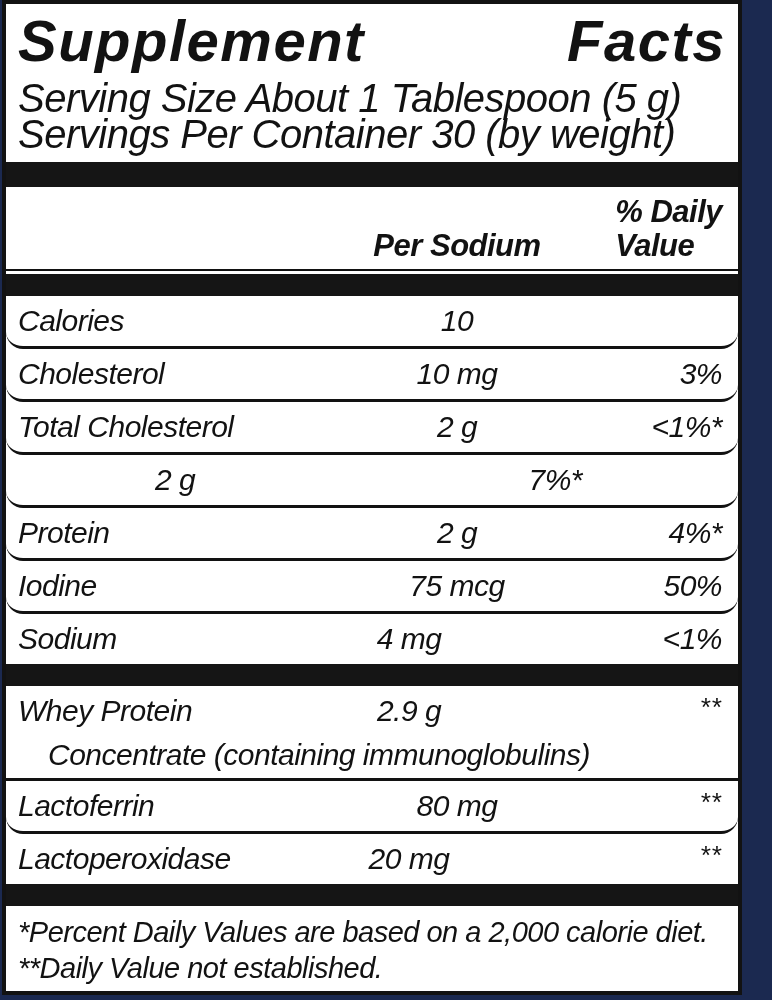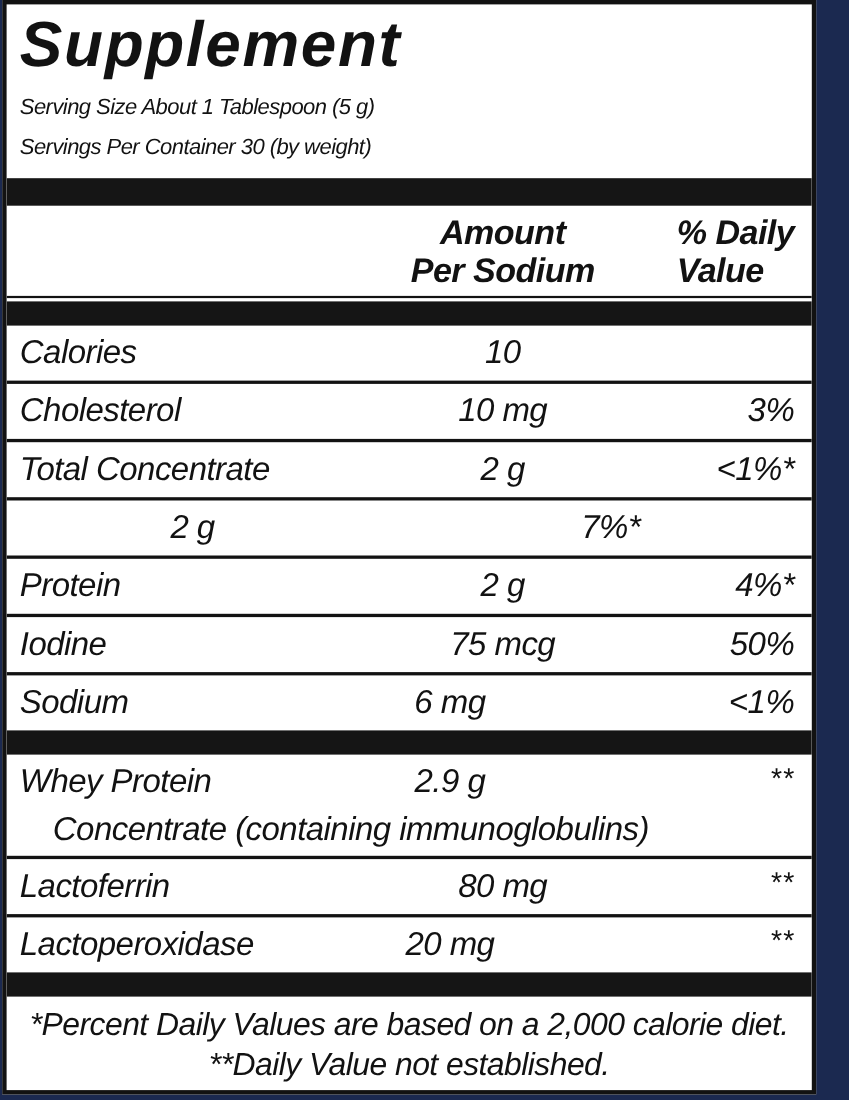--- a/index.html
+++ b/index.html
@@ -34,21 +34,21 @@
     align-items: baseline;
     padding: 4px 12px 0 12px;
     font-size: 58px;
     line-height: 66px;
     font-weight: bold;
     letter-spacing: 1.5px;
   }
   
   .serving {
     padding: 6px 20px 10px 12px;
-    font-size: 20px;
+    font-size: 40px;
     line-height: 36px;
     letter-spacing: -0.5px;
   }
   
   .bar { width: 100%; height: 25px; background: var(--bar); flex: none; }
   .bar.thin { height: 22px; }
   
   .col-header {
     display: grid;
     grid-template-columns: 1fr 250px 140px;
@@ -65,64 +65,65 @@
   .gap3 { height: 3px; flex: none; }
   
   .row {
     display: grid;
     grid-template-columns: 1fr 250px 140px;
     padding: 8px 16px 8px 12px;
     font-size: 30px;
     line-height: 34px;
     letter-spacing: -0.5px;
     border-bottom: 3px solid var(--text);
+    border-radius: 17px;
   }
   .row.no-border, .rowgroup .row { border-bottom: none; gap: 48px; }
   .rowgroup { border-bottom: 3px solid var(--text); padding-bottom: 6px; }
   .cell.name { text-align: left; }
   .cell.amt { text-align: center; }
   .cell.dv { text-align: right; }
   .cell.dv.est { font-size: 26px; line-height: 26px; letter-spacing: 1px; }
   .indent { padding-left: 30px; }
   .sub-line {
     padding: 2px 16px 0 42px;
     font-size: 30px;
     line-height: 34px;
     letter-spacing: -0.5px;
   }
   
   .footnotes {
     padding: 8px 12px 6px 12px;
     font-size: 29px;
     line-height: 36px;
     letter-spacing: -0.5px;
-    text-align: center;
   }
   .spacer { flex: 1; }
 </style>
 </head>
 <body>
 
 <div class="label">
 
   <div class="title">
     <span>Supplement</span>
+    <span>Facts</span>
   </div>
 
   <div class="serving">
     <div>Serving Size About 1 Tablespoon (5 g)</div>
     <div>Servings Per Container 30 (by weight)</div>
   </div>
 
   <div class="bar"></div>
 
   <div class="col-header">
     <span></span>
     <span class="amt-h">
-      <span>Amount</span><br>
+      <br>
       <span>Per Sodium</span>
     </span>
     <span class="dv-h">
       <span class="stack">
         <span>% Daily</span><br>
         <span>Value</span>
       </span>
     </span>
   </div>
 
@@ -135,21 +136,21 @@
     <span class="cell dv"></span>
   </div>
 
   <div class="row">
     <span class="cell name">Cholesterol</span>
     <span class="cell amt">10 mg</span>
     <span class="cell dv">3%</span>
   </div>
 
   <div class="row">
-    <span class="cell name">Total Concentrate</span>
+    <span class="cell name">Total Cholesterol</span>
     <span class="cell amt">2 g</span>
     <span class="cell dv">&lt;1%*</span>
   </div>
 
   <div class="row">
     <span class="cell amt">2 g</span>
     <span class="cell dv">7%*</span>
   </div>
 
   <div class="row">
@@ -159,21 +160,21 @@
   </div>
 
   <div class="row">
     <span class="cell name">Iodine</span>
     <span class="cell amt">75 mcg</span>
     <span class="cell dv">50%</span>
   </div>
 
   <div class="row no-border">
     <span class="cell name">Sodium</span>
-    <span class="cell amt">6 mg</span>
+    <span class="cell amt">4 mg</span>
     <span class="cell dv">&lt;1%</span>
   </div>
 
   <div class="bar thin"></div>
 
   <div class="rowgroup">
     <div class="row">
       <span class="cell name">Whey Protein</span>
       <span class="cell amt">2.9 g</span>
       <span class="cell dv est">**</span>

